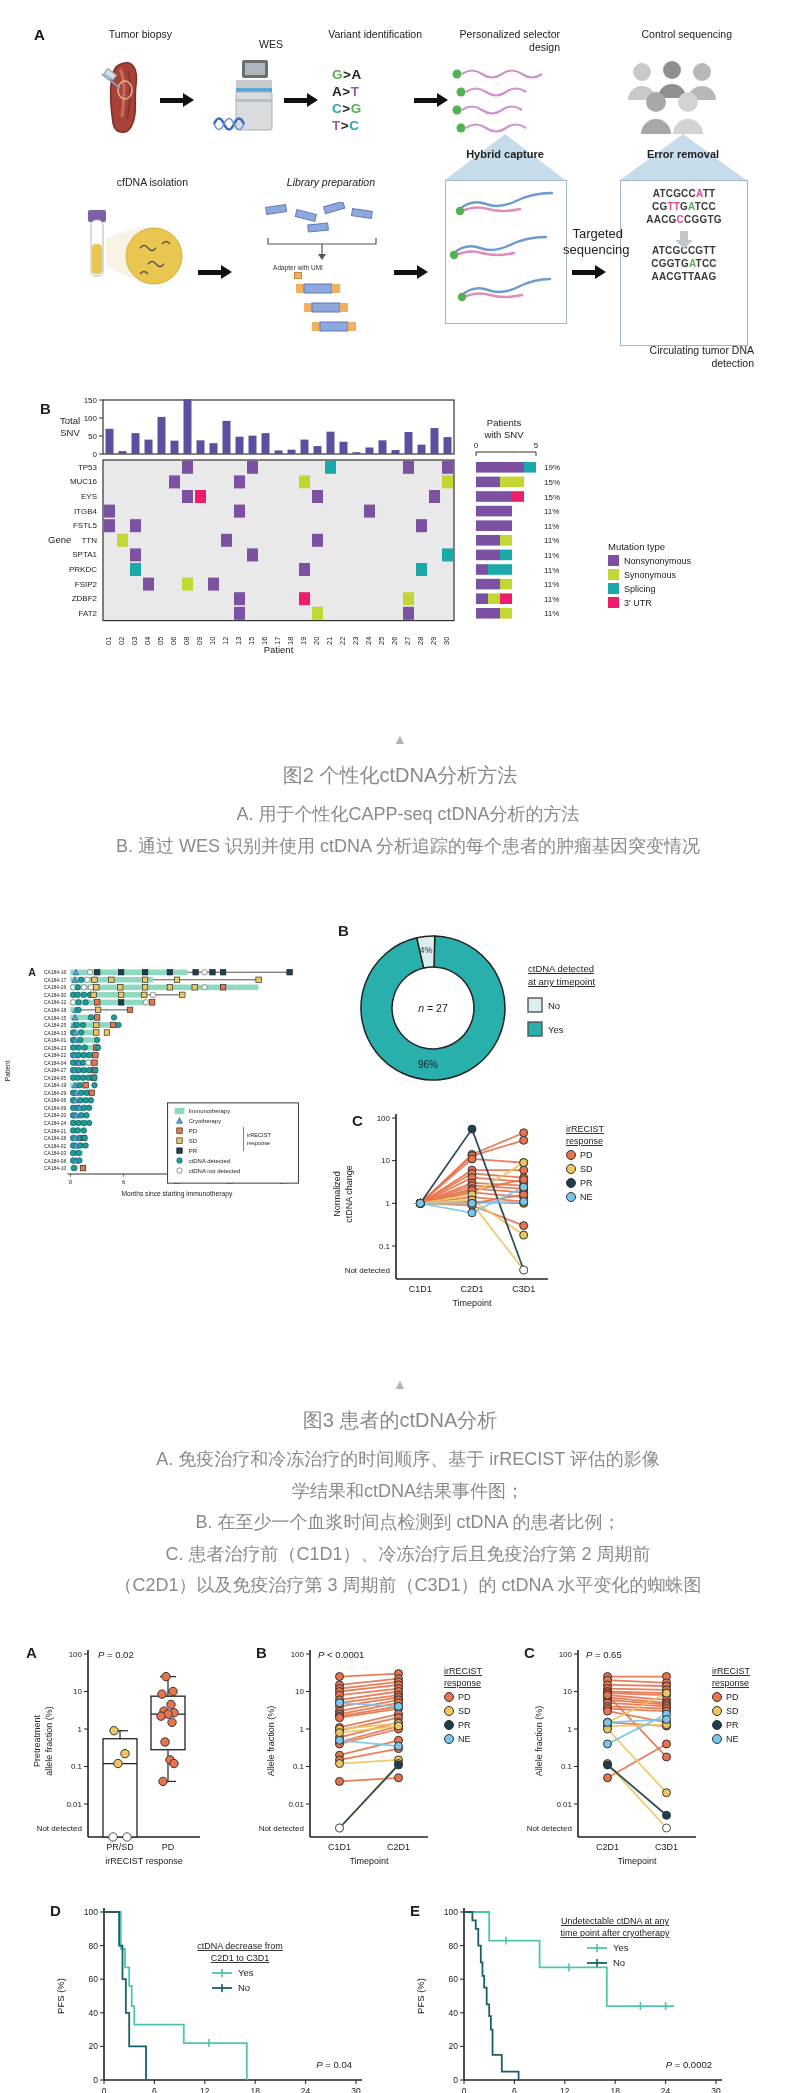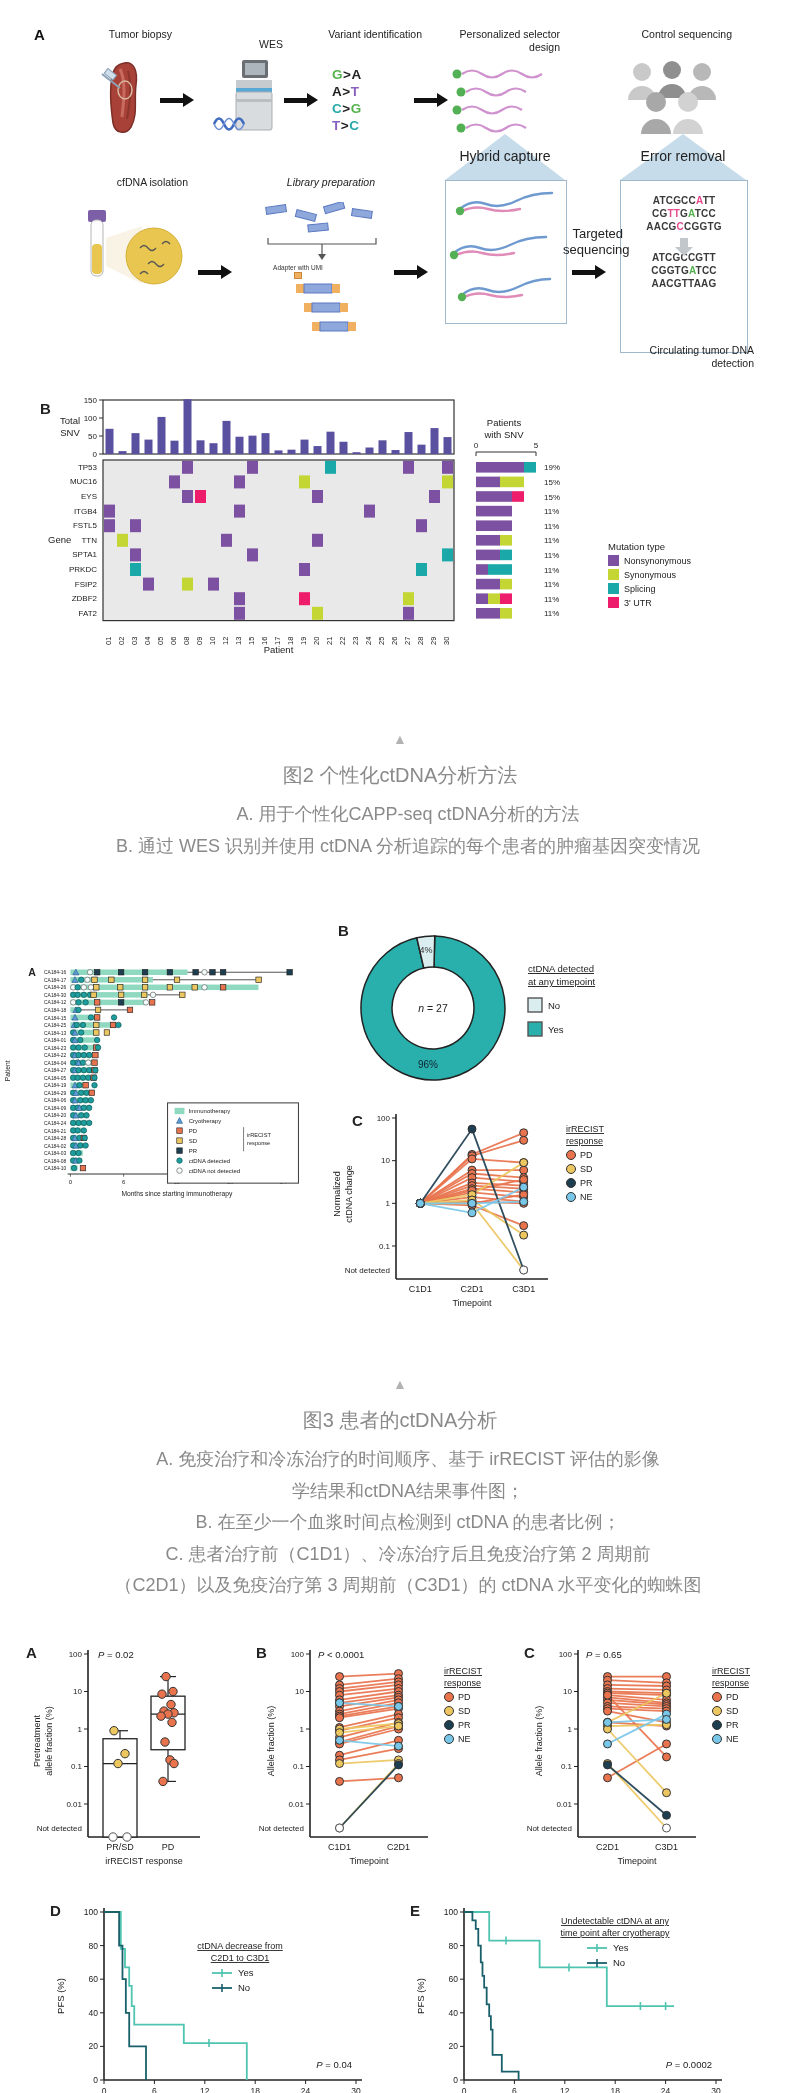--- a/index.html
+++ b/index.html
@@ -8,21 +8,21 @@
   
   .wf{position:relative;width:760px;height:356px;margin:26px auto 0;}
   .wf .panel-label{position:absolute;left:14px;top:0;font-size:15px;font-weight:bold;color:#111;}
   .wf-lab{position:absolute;text-align:right;font-size:10.5px;color:#222;line-height:1.25;}
   .wf-ico{position:absolute;}
   .harrow{position:absolute;width:24px;height:5px;background:#111;}
   .harrow::after{content:'';position:absolute;right:-10px;top:-5px;width:0;height:0;border-left:11px solid #111;border-top:7.5px solid transparent;border-bottom:7.5px solid transparent;}
   .vline{font-size:13.5px;font-weight:bold;line-height:17px;letter-spacing:.5px;}
   .funnel{position:absolute;background:#c7dcea;clip-path:polygon(50% 0,0 100%,100% 100%);}
   .fbox{position:absolute;background:#fff;border:1.5px solid #9fb8cc;}
-  .flab{position:absolute;text-align:center;font-size:14px;color:#222;line-height:1.2;z-index:2;}
+  .flab{position:absolute;text-align:center;font-size:11px;color:#222;line-height:1.2;z-index:2;font-weight:bold;}
   .seq{font-size:10px;font-weight:bold;line-height:13px;text-align:center;letter-spacing:.2px;}
   .sk{color:#3a3a3a}.sp{color:#e64a8d}.sg{color:#55b24e}.spu{color:#8b5fbf}.st{color:#2aa8a8}.skk{color:#222}
   .darr{width:8px;height:9px;background:#c2c7cc;position:relative;margin:5px auto 4px;}
   .darr::after{content:'';position:absolute;top:9px;left:-5px;border-top:9px solid #c2c7cc;border-left:9px solid transparent;border-right:9px solid transparent;}
   .adapter-lab{position:absolute;font-size:6.5px;color:#333;text-align:center;line-height:1.2;}
   .adapter-sq{display:inline-block;width:6px;height:5px;background:#f0b060;border:0.5px solid #c9883a;}
   
   .collapse{text-align:center;margin-top:34px;}
   .tri{color:#b3b3b3;font-size:14px;cursor:pointer;}
   .caption{text-align:center;color:#8a8a8a;margin-top:14px;}
@@ -116,21 +116,21 @@
           <path d="M16 117 q14 -7 28 -3 t32 0" stroke="#e08bb8" stroke-width="2.4"></path>
         </g>
         <circle cx="14" cy="30" r="4.2" fill="#54b054"></circle>
           <circle cx="8" cy="74" r="4.2" fill="#54b054"></circle>
           <circle cx="16" cy="116" r="4.2" fill="#54b054"></circle>
       </svg>
     </div>
 
     <div class="funnel" style="left:600px;top:108px;width:126px;height:46px;"></div>
     <div class="flab" style="left:600px;top:122px;width:126px;">Error removal</div>
-    <div class="fbox" style="left:600px;top:154px;width:126px;height:158px;padding-top:13px;">
+    <div class="fbox" style="left:600px;top:154px;width:126px;height:158px;padding-top:6px;">
       <div class="seq"><span class="sk">ATCGCC</span><span class="sp">A</span><span class="sk">TT</span></div>
       <div class="seq"><span class="sk">CG</span><span class="sp">TT</span><span class="sk">G</span><span class="sg">A</span><span class="sk">TCC</span></div>
       <div class="seq"><span class="sk">AACG</span><span class="sp">C</span><span class="sk">CGGTG</span></div>
       <div class="darr"></div>
       <div class="seq"><span class="sk">ATCGCCGTT</span></div>
       <div class="seq"><span class="sk">CGGTG</span><span class="sg">A</span><span class="sk">TCC</span></div>
       <div class="seq"><span class="sk">AACGTTAAG</span></div>
     </div>
     <div class="wf-lab" style="left:592px;top:318px;width:142px;">Circulating tumor DNA detection</div>
 

